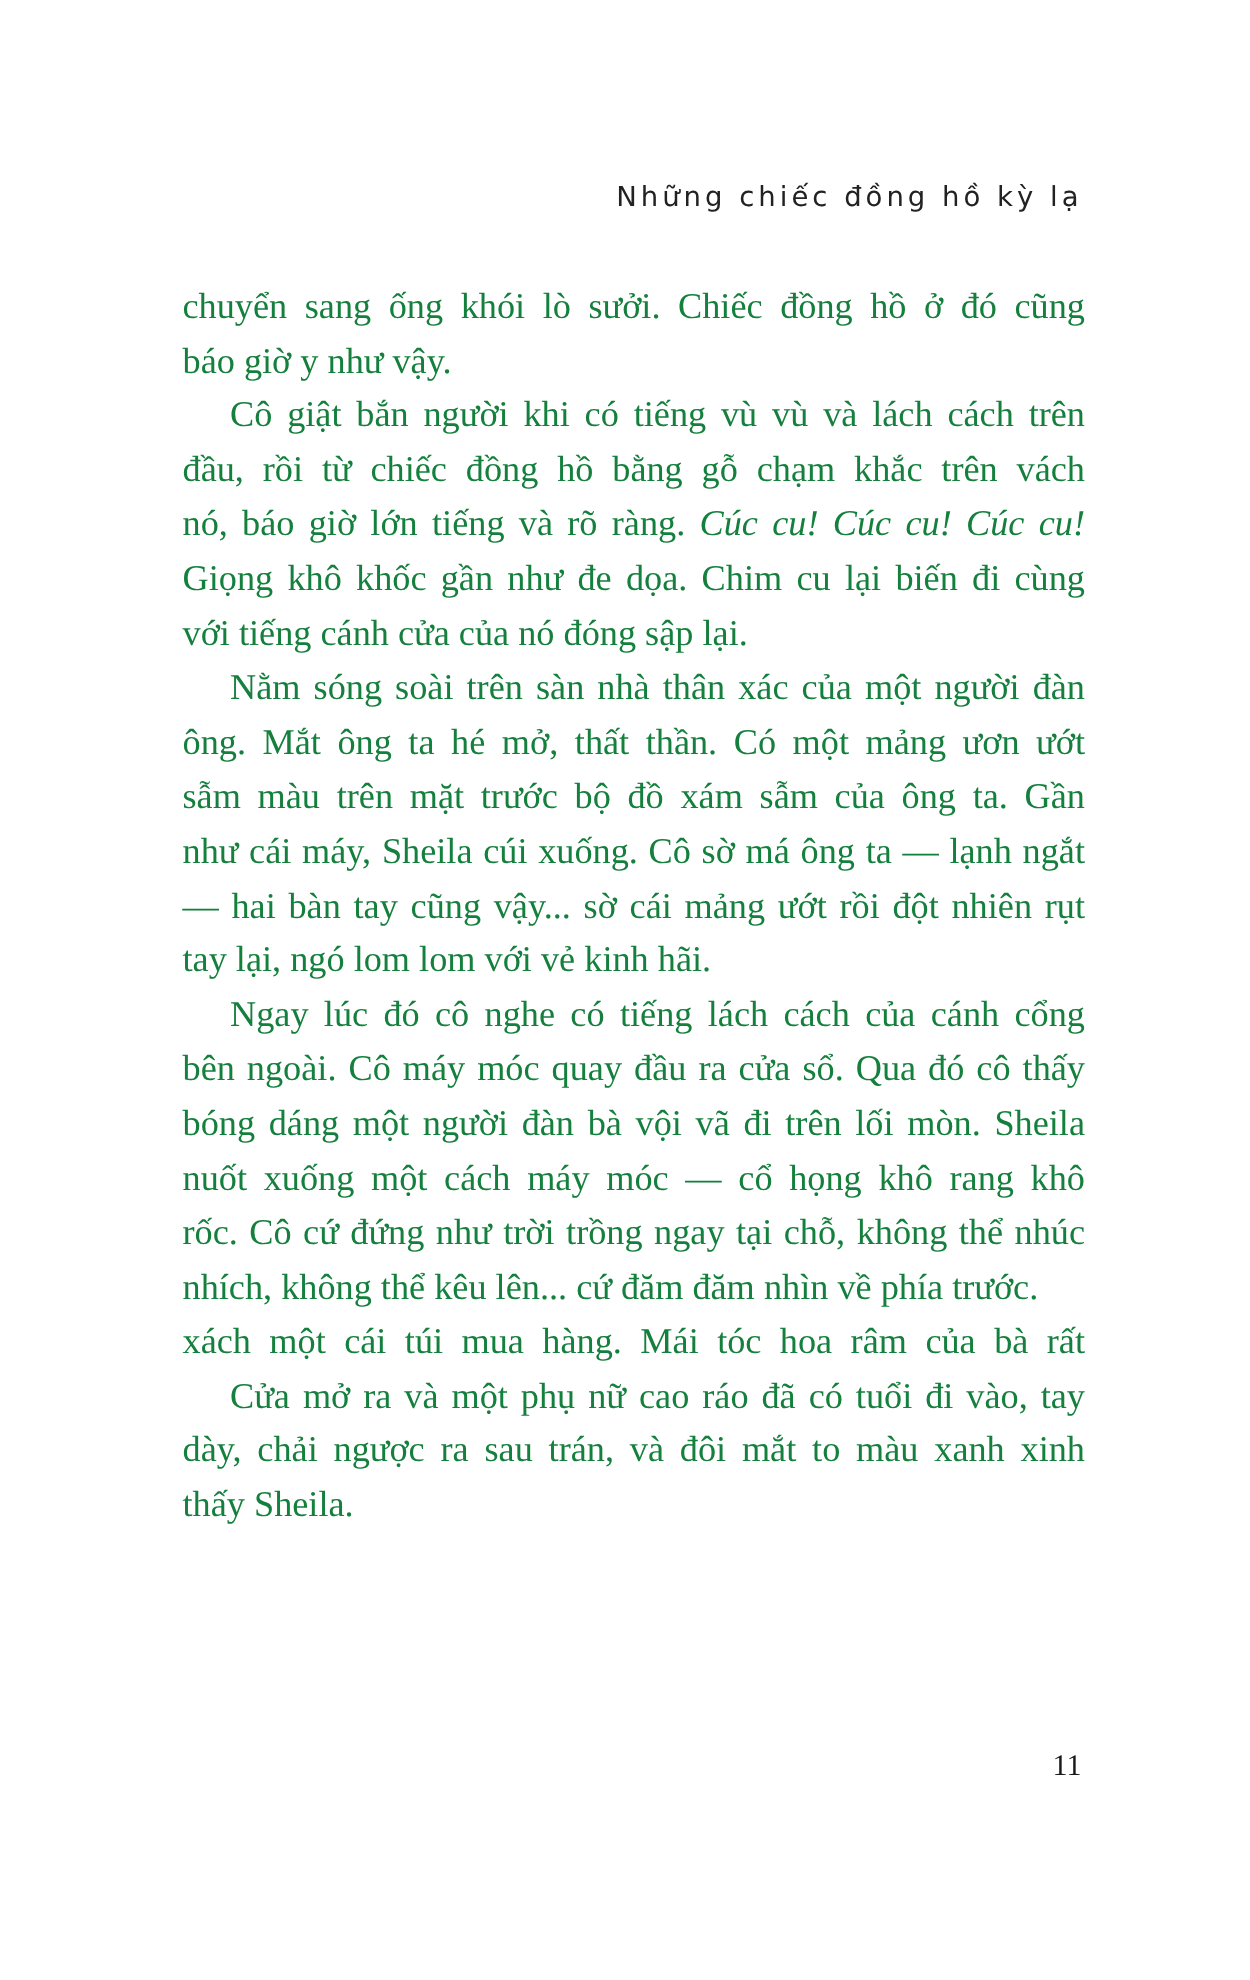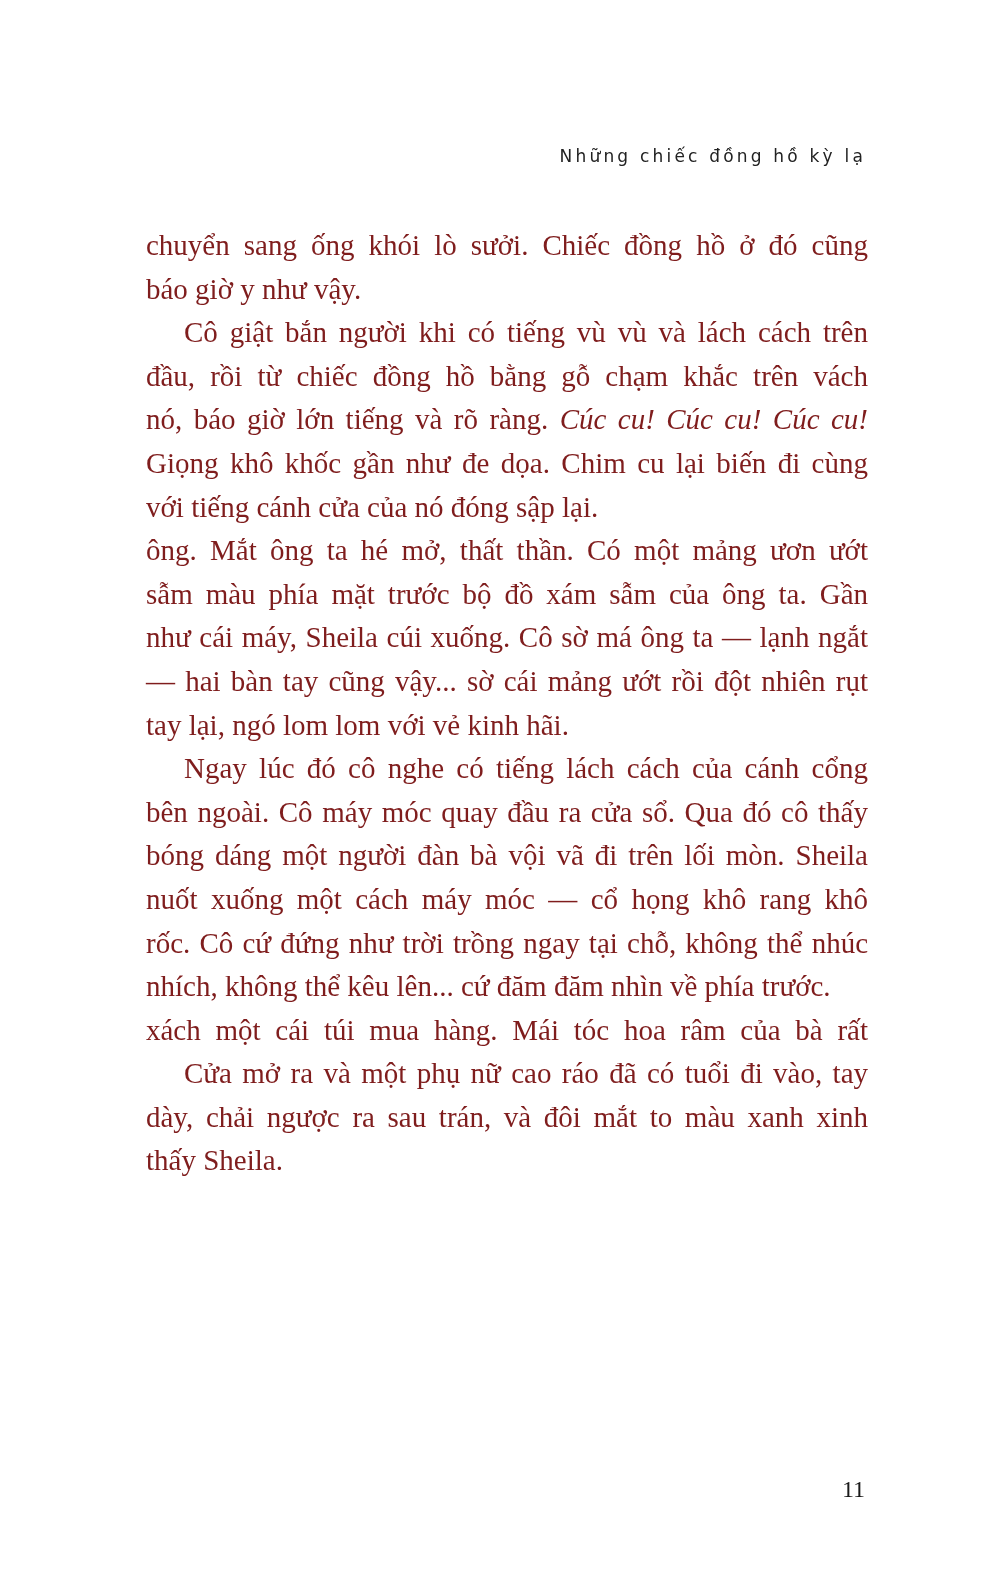--- a/index.html
+++ b/index.html
@@ -12,55 +12,55 @@
     height: 1584px;
     position: relative;
     overflow: hidden;
     color: #1a1a1a;
   }
   .running-header {
     position: absolute;
     top: 146px;
     right: 134px;
     font-family: "DejaVu Sans", sans-serif;
-    font-size: 17px;
+    font-size: 22px;
     letter-spacing: 3.2px;
     color: #222;
     white-space: nowrap;
   }
   .text-block {
     position: absolute;
     left: 146px;
     top: 224px;
     width: 722px;
     font-family: "Liberation Serif", serif;
     font-size: 29px;
     line-height: 43.6px;
-    color: #7f1d1d;
+    color: #15803d;
   }
   .para {
     margin: 0;
     text-align: justify;
     text-align-last: left;
   }
   .line {
     display: block;
     white-space: nowrap;
     text-align: justify;
     text-align-last: justify;
   }
   .line.last {
     text-align-last: left;
   }
   .it {
     font-style: italic;
   }
   .page-number {
     position: absolute;
-    top: 1476px;
+    top: 1400px;
     left: 842px;
     font-family: "Liberation Serif", serif;
     font-size: 24px;
     color: #1a1a1a;
   }
 </style>
 </head>
 <body>
 
 <div>
@@ -77,22 +77,23 @@
     <p class="para">
       <span class="line" style="padding-left:38px">Cô giật bắn người khi có tiếng vù vù và lách cách trên</span>
       <span class="line">đầu, rồi từ chiếc đồng hồ bằng gỗ chạm khắc trên vách</span>
       <span class="line"><span>nó, báo giờ lớn tiếng và rõ ràng. </span><span class="it">Cúc cu! Cúc cu! Cúc cu!</span></span>
       <span class="line">Giọng khô khốc gần như đe dọa. Chim cu lại biến đi cùng</span>
       <span class="line last">với tiếng cánh cửa của nó đóng sập lại.</span>
     </p>
 
 
     <p class="para">
+      <span class="line" style="padding-left:38px">Nằm sóng soài trên sàn nhà thân xác của một người đàn</span>
       <span class="line">ông. Mắt ông ta hé mở, thất thần. Có một mảng ươn ướt</span>
-      <span class="line">sẫm màu phía mặt trước bộ đồ xám sẫm của ông ta. Gần</span>
+      <span class="line">sẫm màu trên mặt trước bộ đồ xám sẫm của ông ta. Gần</span>
       <span class="line">như cái máy, Sheila cúi xuống. Cô sờ má ông ta — lạnh ngắt</span>
       <span class="line">— hai bàn tay cũng vậy... sờ cái mảng ướt rồi đột nhiên rụt</span>
       <span class="line last">tay lại, ngó lom lom với vẻ kinh hãi.</span>
     </p>
 
     <p class="para">
       <span class="line" style="padding-left:38px">Ngay lúc đó cô nghe có tiếng lách cách của cánh cổng</span>
       <span class="line">bên ngoài. Cô máy móc quay đầu ra cửa sổ. Qua đó cô thấy</span>
       <span class="line">bóng dáng một người đàn bà vội vã đi trên lối mòn. Sheila</span>
       <span class="line">nuốt xuống một cách máy móc — cổ họng khô rang khô</span>

